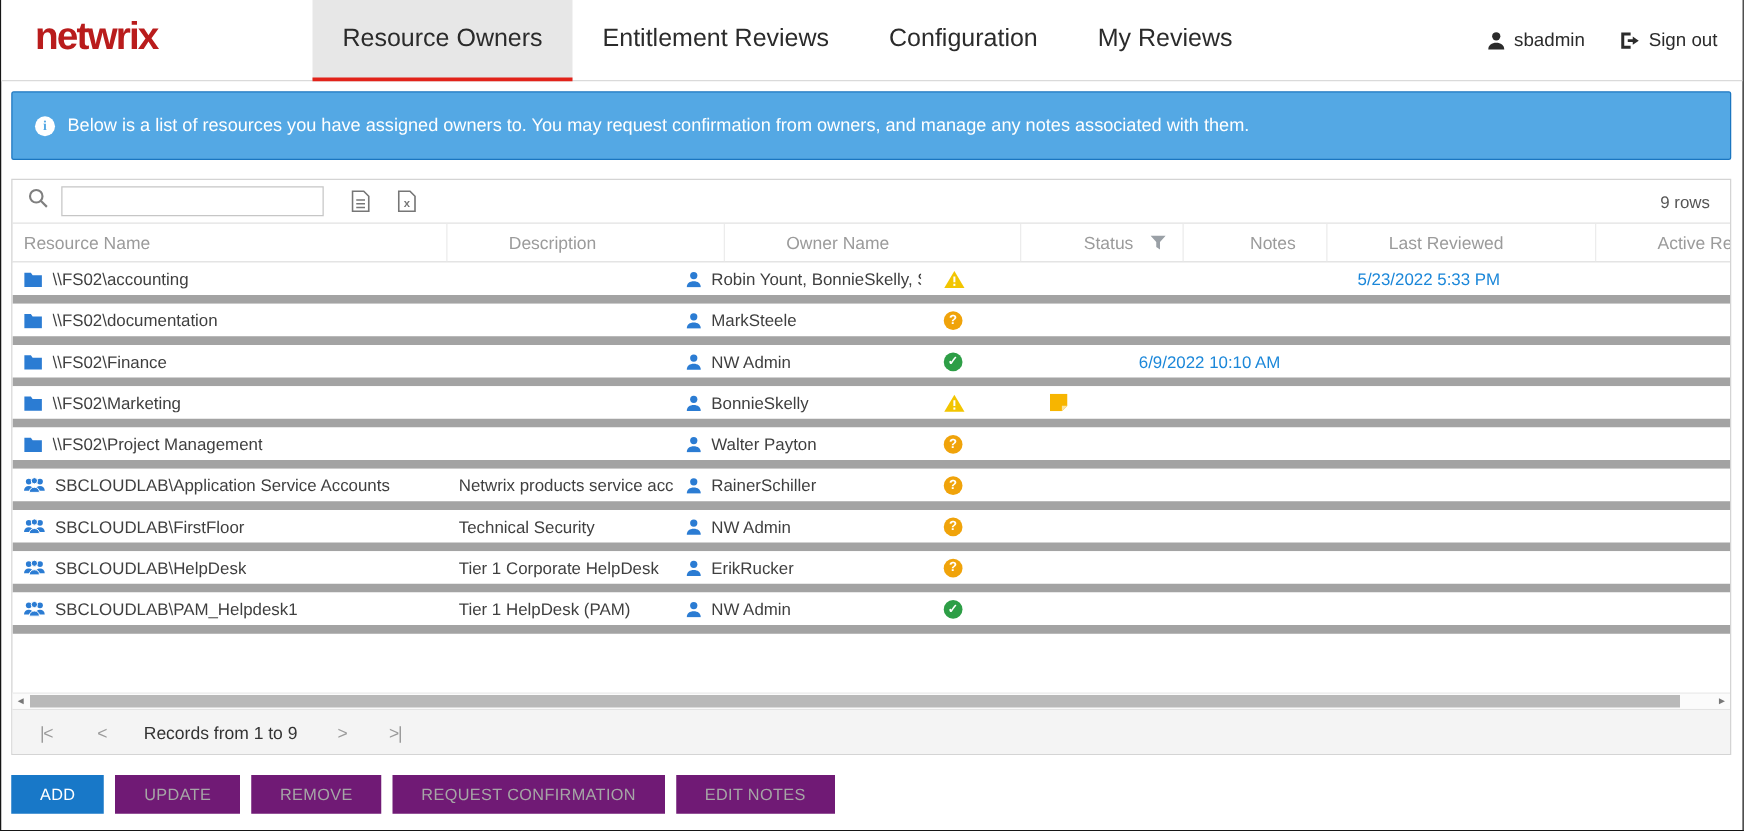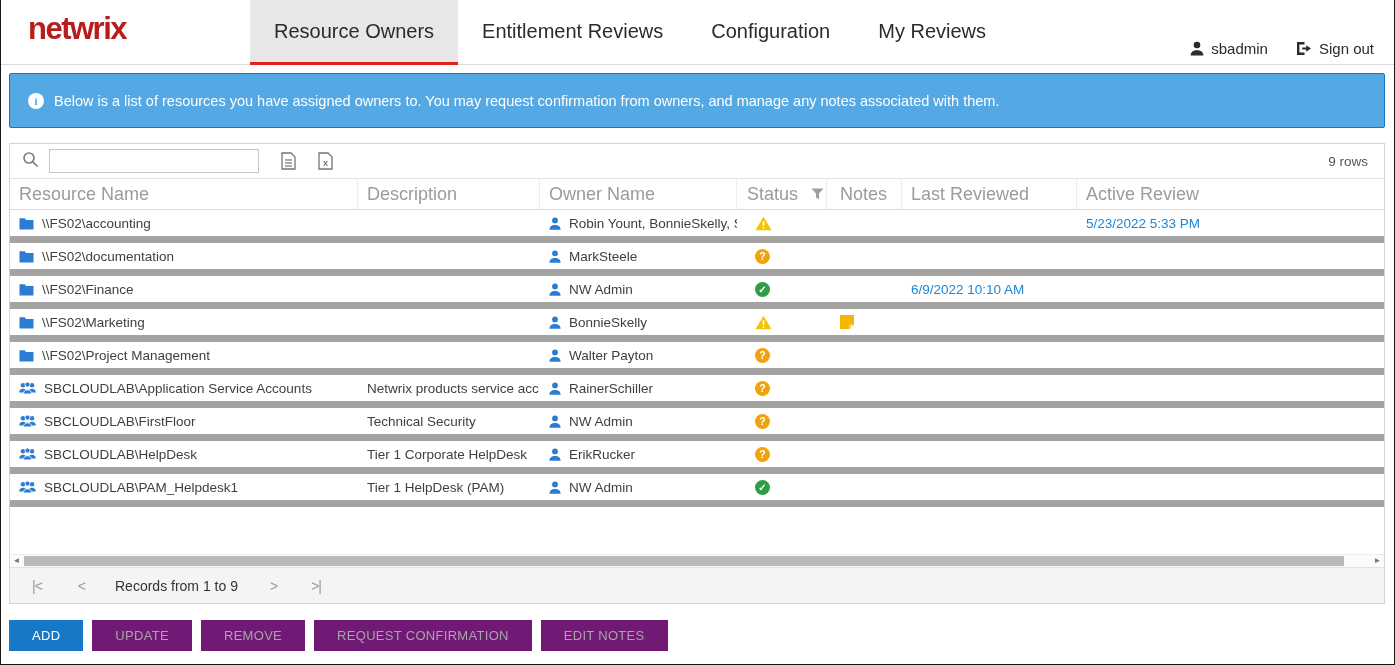--- a/index.html
+++ b/index.html
@@ -9,21 +9,21 @@
 
   
   .topbar { position:absolute; top:0; left:0; right:0; height:65px; background:#fff;
             border-bottom:1px solid #dadada; }
   .logo { position:absolute; left:27px; top:11px; font-size:31px; font-weight:bold;
           color:#b91c1c; letter-spacing:-1.5px; }
   .tabs { position:absolute; left:249px; top:0; height:65px; display:flex; }
   .tab { height:65px; line-height:62px; padding:0 24px; font-size:20px; color:#2b2b2b;
          cursor:pointer; border-bottom:3px solid transparent; white-space:nowrap; }
   .tab.active { background:#e7e7e7; border-bottom:3px solid #e2231a; }
-  .userarea { position:absolute; right:20px; top:16px; height:65px; display:flex; align-items:center; gap:28px; }
+  .userarea { position:absolute; right:20px; top:0; height:65px; display:flex; align-items:center; gap:28px; }
   .useritem { display:flex; align-items:center; gap:7px; font-size:15px; color:#2b2b2b; cursor:pointer; }
   .useritem svg { display:block; }
 
   
   .banner { position:absolute; top:73px; left:8px; right:9px; height:55px;
             background:#54a8e4; border:1px solid #1b76c0; border-radius:2px;
             display:flex; align-items:center; padding-left:18px; }
   .banner .txt { color:#fff; font-size:14.5px; margin-left:10px; }
   .info-badge { width:16px; height:16px; border-radius:50%; background:#fff; color:#54a8e4;
                 font-size:11px; font-weight:bold; text-align:center; line-height:16px;
@@ -33,21 +33,21 @@
   .panel { position:absolute; left:8px; right:9px; top:143px; bottom:60px;
            border:1px solid #d4d4d4; display:flex; flex-direction:column; background:#fff; }
   .gridbar { height:35px; display:flex; align-items:center; padding:0 12px;
              border-bottom:1px solid #e2e2e2; flex:0 0 auto; }
   .gridbar .search-input { width:210px; height:24px; margin-left:10px; border:1px solid #c6c6c6;
              font-size:13px; padding:0 6px; outline:none; }
   .icon-btn { margin-left:22px; cursor:pointer; display:flex; align-items:center; }
   .rowcount { margin-left:auto; font-size:13.5px; color:#555; padding-right:4px; }
 
   .thead { height:31px; display:flex; border-bottom:1px solid #dcdcdc; flex:0 0 auto;
-           color:#9b9b9b; font-size:18px; align-items:flex-end; }
+           color:#9b9b9b; font-size:14px; align-items:flex-end;gap:40px; }
   .th { padding-left:9px; white-space:nowrap; overflow:hidden; display:flex; align-items:center; height:100%;
         border-right:1px solid #ececec; }
   .th:last-child { border-right:none; }
   .tbody { flex:1 1 auto; overflow:hidden; }
   .row { height:33px; display:flex; align-items:center; border-bottom:7px solid #a3a3a3;
          font-size:13.5px; color:#3f3f3f; cursor:pointer; background:#fff; }
   .cell { padding-left:9px; white-space:nowrap; overflow:hidden; display:flex; align-items:center; height:100%; }
   .c0 { width:348px; } .c1 { width:182px; } .c2 { width:197px; } .c3 { width:90px; }
   .c4 { width:75px; } .c5 { width:175px; } .c6 { flex:1; }
   .cell .label { margin-left:8px; overflow:hidden; white-space:nowrap; }

